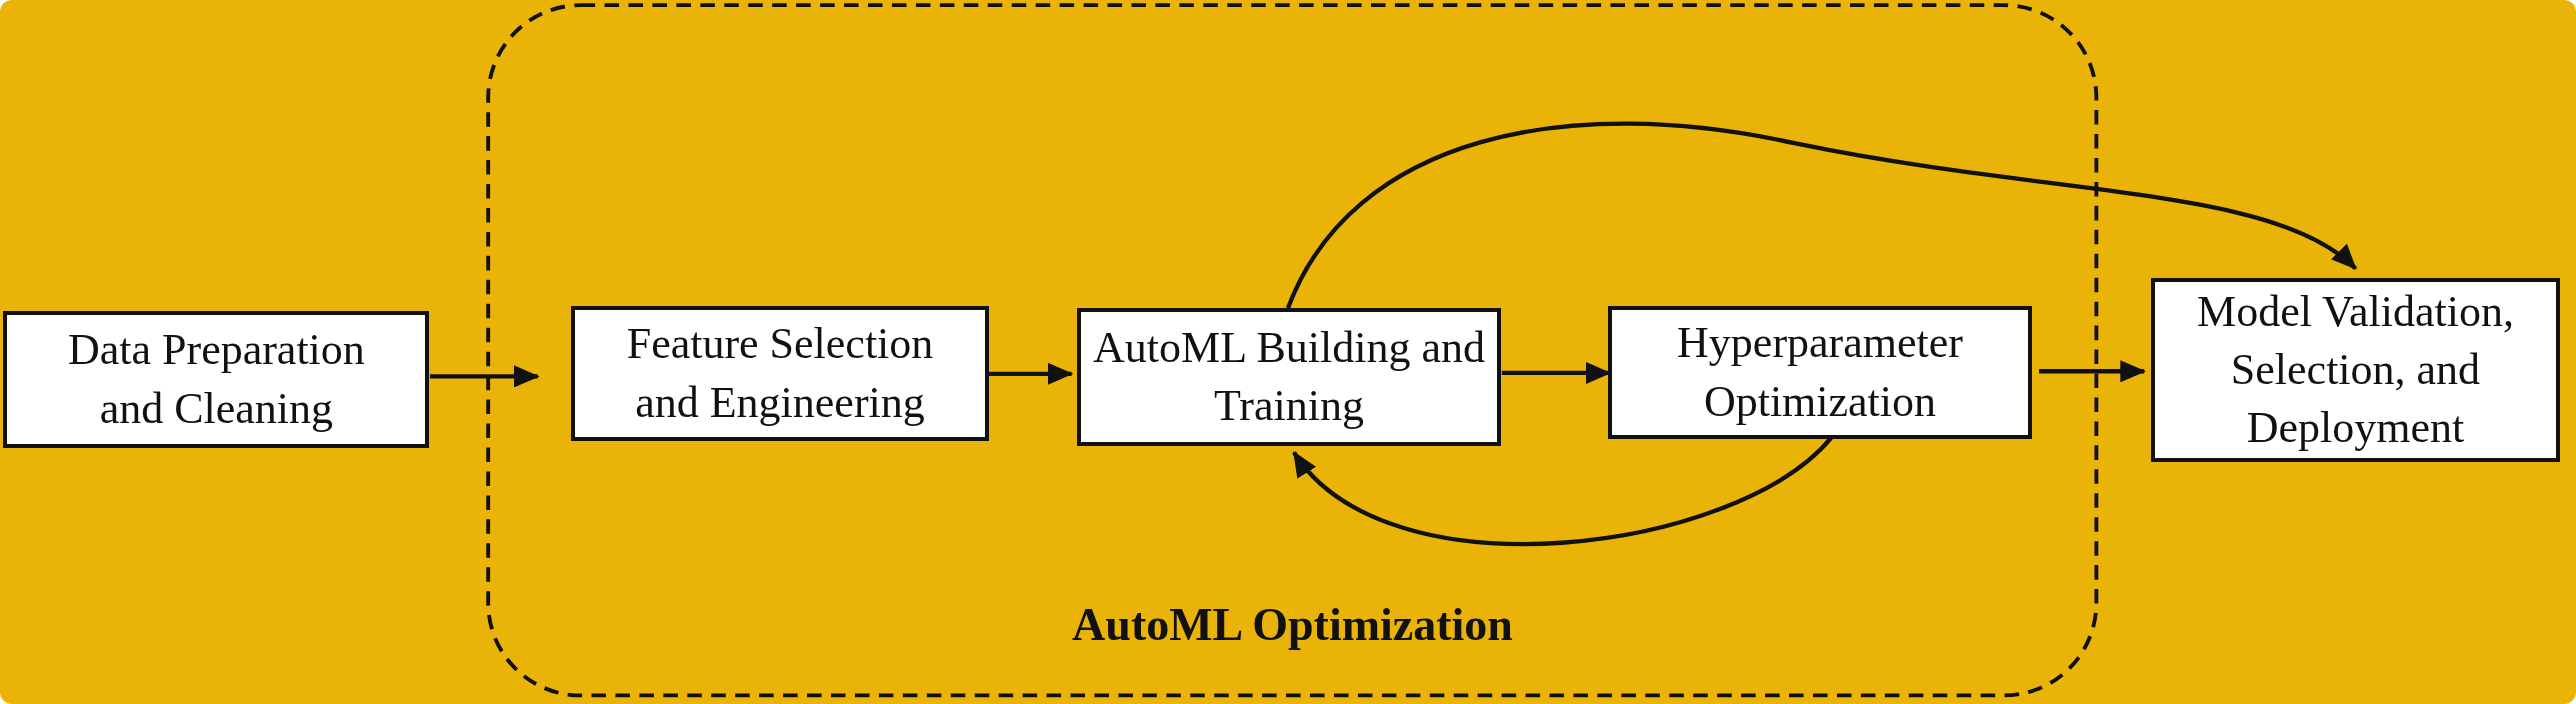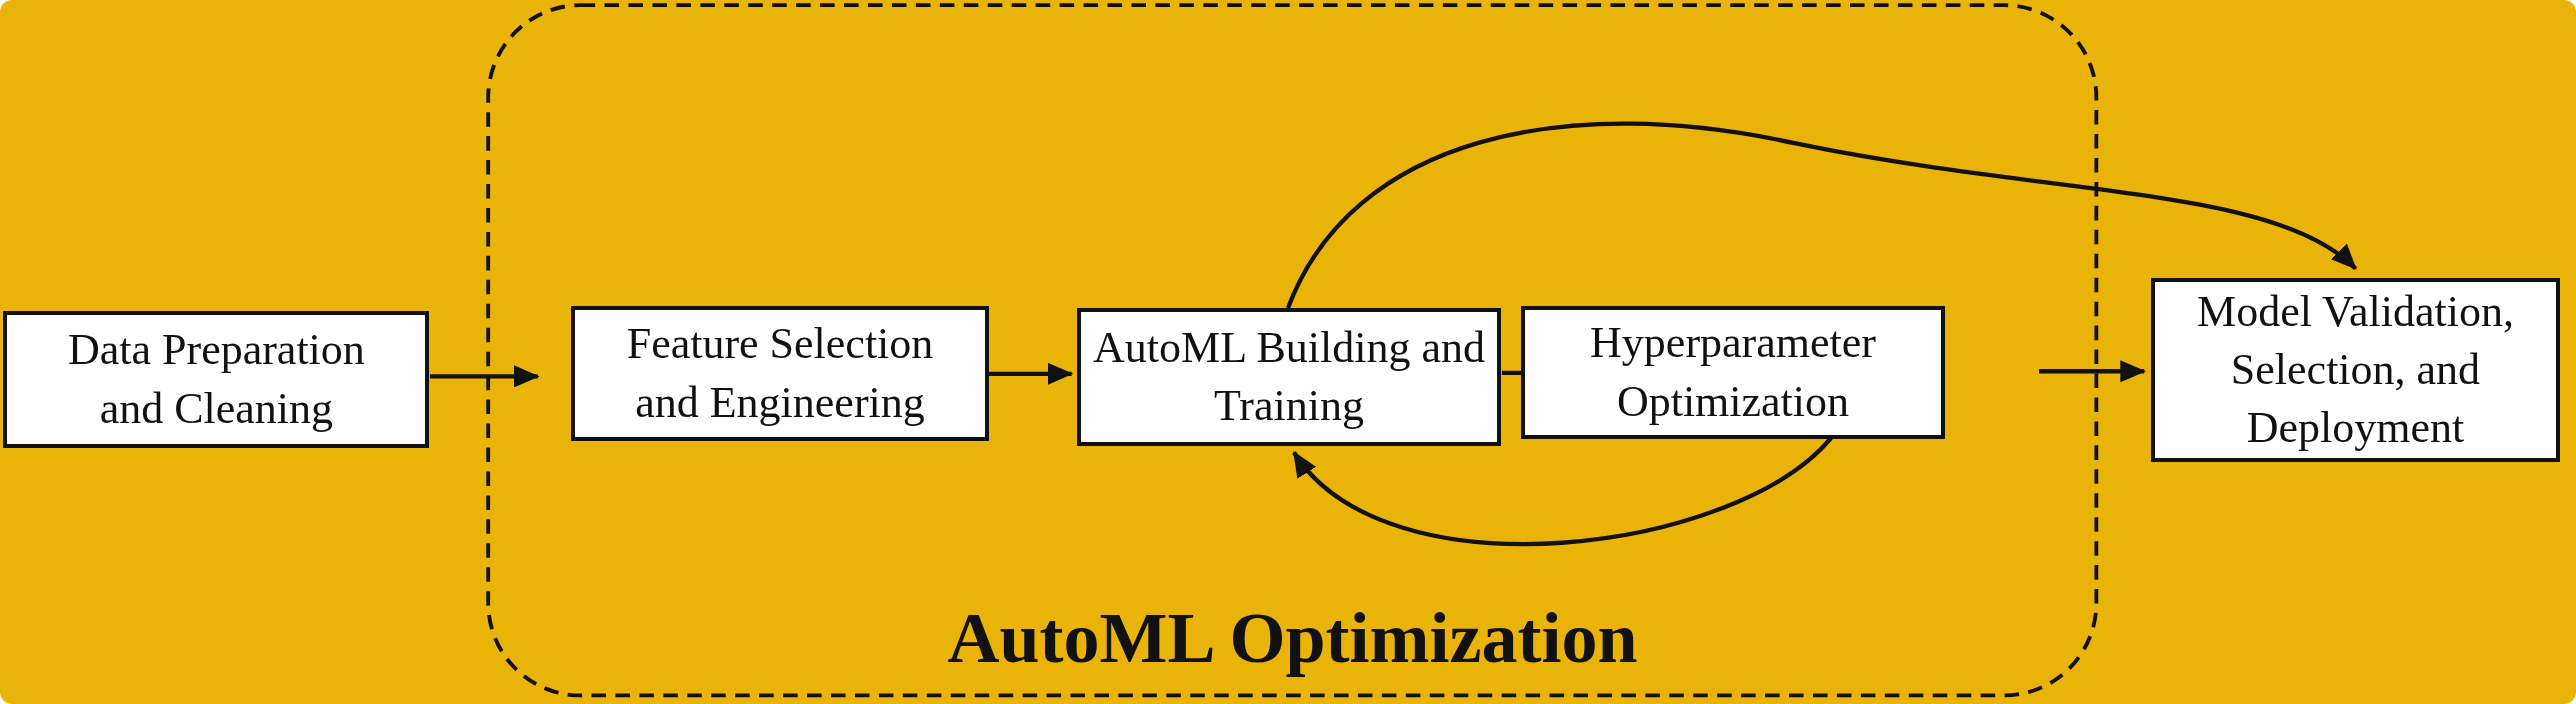--- a/index.html
+++ b/index.html
@@ -36,30 +36,30 @@
     justify-content: center;
     text-align: center;
     white-space: pre-line;
     font-size: 44px;
     line-height: 1.32;
     color: #111111;
   }
   #node-data-preparation        { left: 3.4px;    top: 311px; width: 426px; height: 137px; }
   #node-feature-selection       { left: 543px;  top: 306px; width: 418px; height: 135px; margin-left: 28px; }
   #node-model-building          { left: 1077px; top: 308px; width: 424px; height: 138px; }
-  #node-hyperparameter          { left: 1521px; top: 306px; width: 424px; height: 133px; }
+  #node-hyperparameter          { left: 1608px; top: 306px; width: 424px; height: 133px; }
   #node-model-validation        { left: 2151px; top: 278px; width: 409px; height: 184px; }
   .group-label {
     position: absolute;
     left: 488px;
     top: 602px;
     width: 1609px;
     text-align: center;
     font-weight: bold;
-    font-size: 72px;
+    font-size: 46px;
     line-height: 1.0;
     color: #111111;
   }
 </style>
 </head>
 <body>
 
 <div class="canvas">
 
   <svg class="layer" viewBox="0 0 3010 823">

